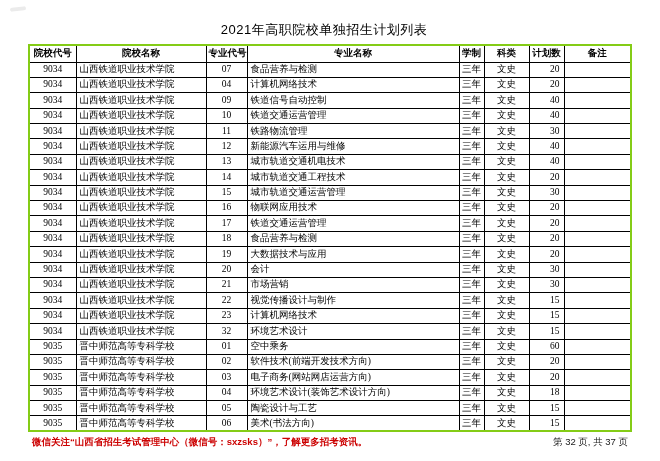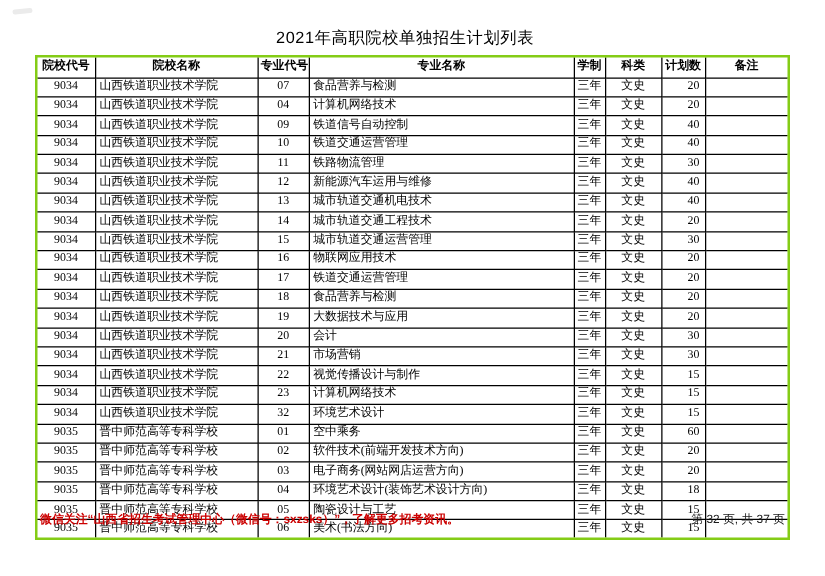--- a/index.html
+++ b/index.html
@@ -41,21 +41,21 @@
     line-height:1;
   }
   .plan-table thead tr { height:17px; }
   .plan-table tbody tr { height:15.4px;padding-left:16px; }
   .plan-table th { font-weight:700; text-align:center; }
   .plan-table td.c0, .plan-table td.c2, .plan-table td.c4,
   .plan-table td.c5, .plan-table td.c7 { text-align:center; }
   .plan-table td.c1, .plan-table td.c3 { text-align:left; padding-left:3px; }
   .plan-table td.c6 { text-align:right; padding-right:4px; }
   .footer {
-    position:absolute; top:409px; left:32px; width:596px;
+    position:absolute; top:436px; left:32px; width:596px;
     display:flex; justify-content:space-between; align-items:flex-end;
     font-size:9.5px;
   }
   .footer .notice { color:#cc0000; font-weight:700; }
   .footer .page-indicator { color:#1a1a1a; }
 </style>
 </head>
 <body>
 
 <div class="corner-mark"></div>

